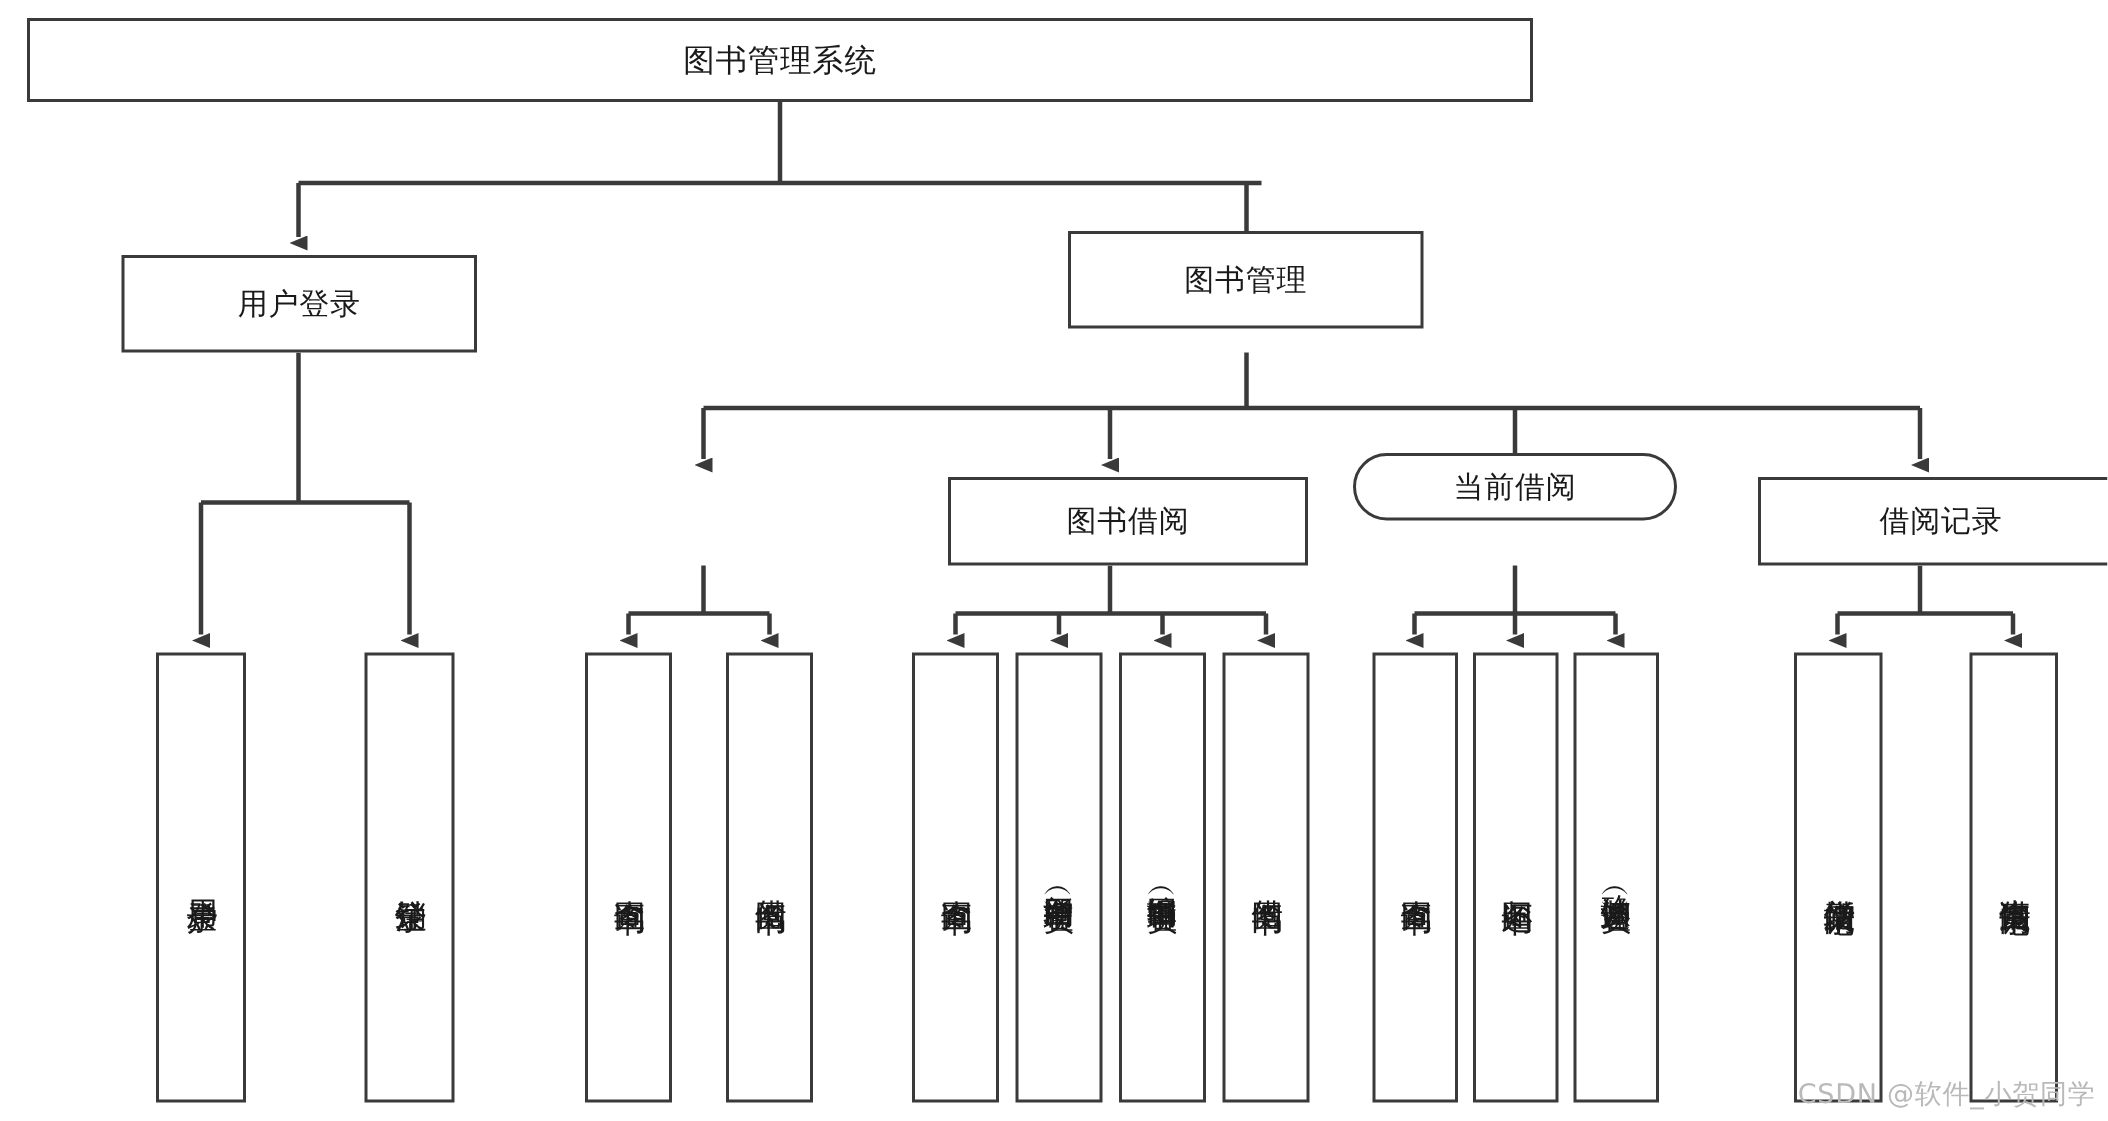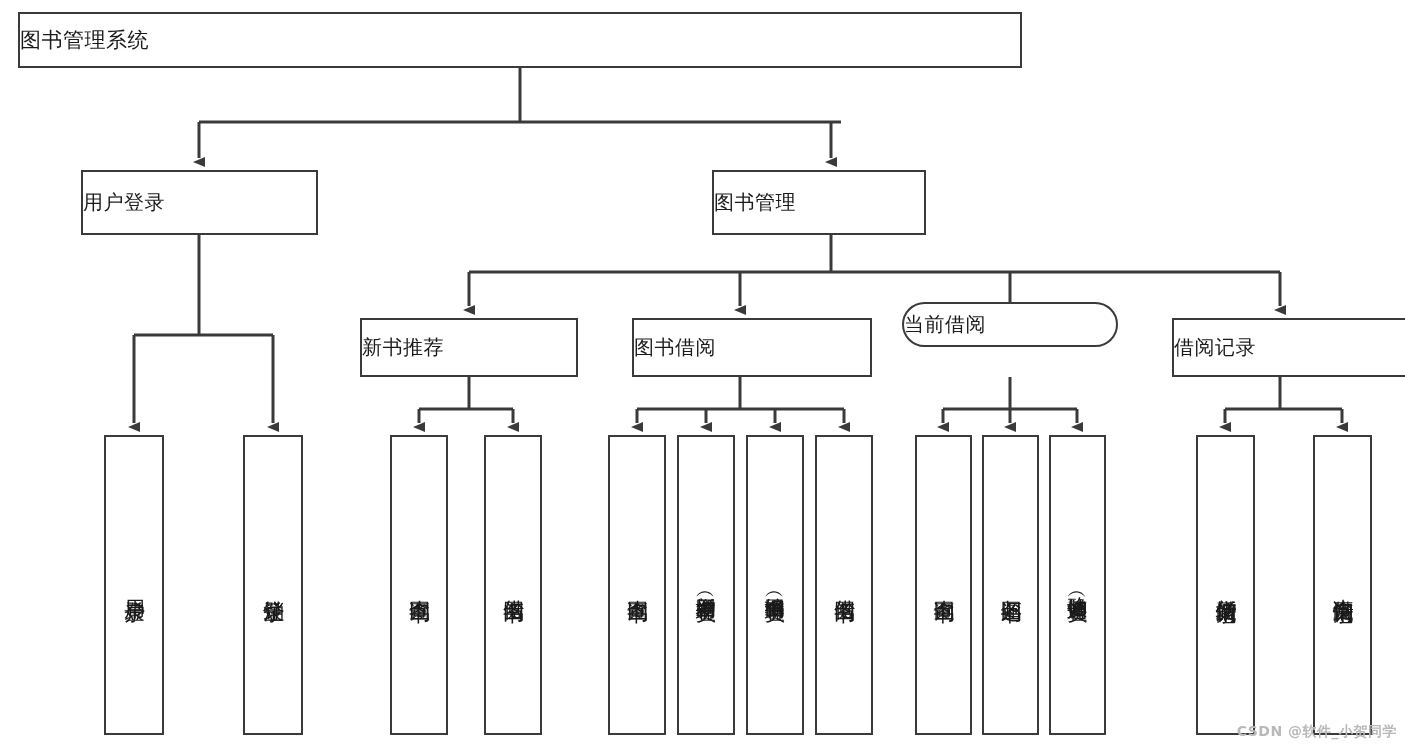--- a/index.html
+++ b/index.html
@@ -24,20 +24,21 @@
     width: 1405px;
     height: 747px;
   }
   .node {
     position: absolute;
     box-sizing: border-box;
     border: 2px solid #3a3a3a;
     background: #ffffff;
     display: flex;
     align-items: center;
+    justify-content: center;
     color: #1a1a1a;
     z-index: 2;
   }
   .node .label {
     display: block;
     text-align: center;
     line-height: 1.18;
     letter-spacing: 0.5px;
   }
   .node.root .label { font-size: 21px; }
@@ -56,26 +57,25 @@
     letter-spacing: 1px;
     white-space: nowrap;
   }
   .node.leaf.tall .label {
     font-size: 20px;
   }
   #watermark {
     position: absolute;
     right: 8px;
     bottom: 6px;
-    font-size: 14px;
+    font-size: 18px;
     color: #b9b9b9;
     letter-spacing: 0.5px;
     z-index: 5;
     user-select: none;
-    font-weight: bold;
   }
 </style>
 </head>
 <body>
 
 <div id="canvas">
 
   <svg id="edges" viewBox="0 0 1405 747" xmlns="http://www.w3.org/2000/svg">
     <defs>
       <marker id="arrow" markerWidth="10" markerHeight="12" refX="1" refY="6" orient="auto" markerUnits="userSpaceOnUse">
@@ -126,27 +126,24 @@
     </g>
   </svg>
 
   <div class="node root" style="left:18px; top:12px; width:1004px; height:56px;">
     <span class="label">图书管理系统</span>
   </div>
 
   <div class="node lvl1" style="left:81px; top:170px; width:237px; height:65px;">
     <span class="label">用户登录</span>
   </div>
-  <div class="node lvl1" style="left:712px; top:170px; width:214px; height:65px;">
+  <div class="node lvl1" style="left:712px; top:154px; width:237px; height:65px;">
     <span class="label">图书管理</span>
   </div>
 
-  <div class="node lvl2" style="left:360px; top:318px; width:218px; height:59px;">
-    <span class="label">新书推荐</span>
-  </div>
   <div class="node lvl2" style="left:632px; top:318px; width:240px; height:59px;">
     <span class="label">图书借阅</span>
   </div>
   <div class="node lvl2" style="left:902px; top:302px; width:216px; height:45px;border-radius:27px;">
     <span class="label">当前借阅</span>
   </div>
   <div class="node lvl2" style="left:1172px; top:318px; width:244px; height:59px;">
     <span class="label">借阅记录</span>
   </div>
 

